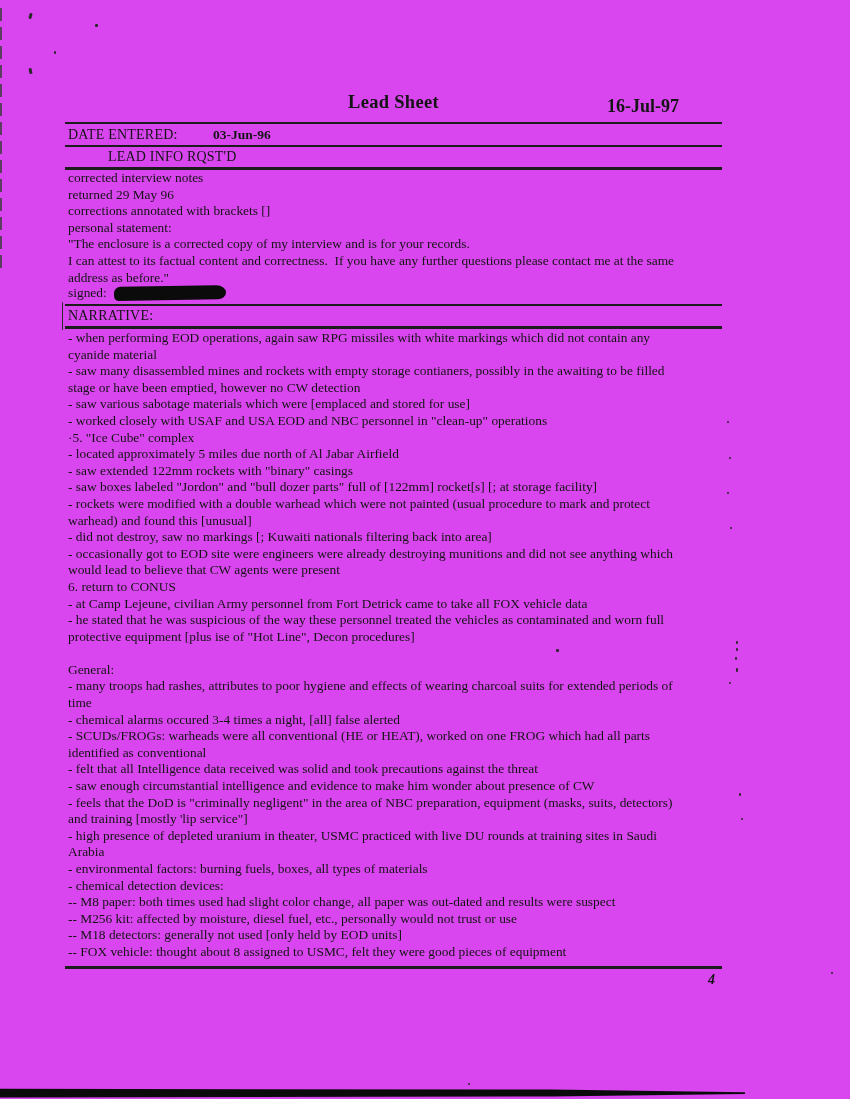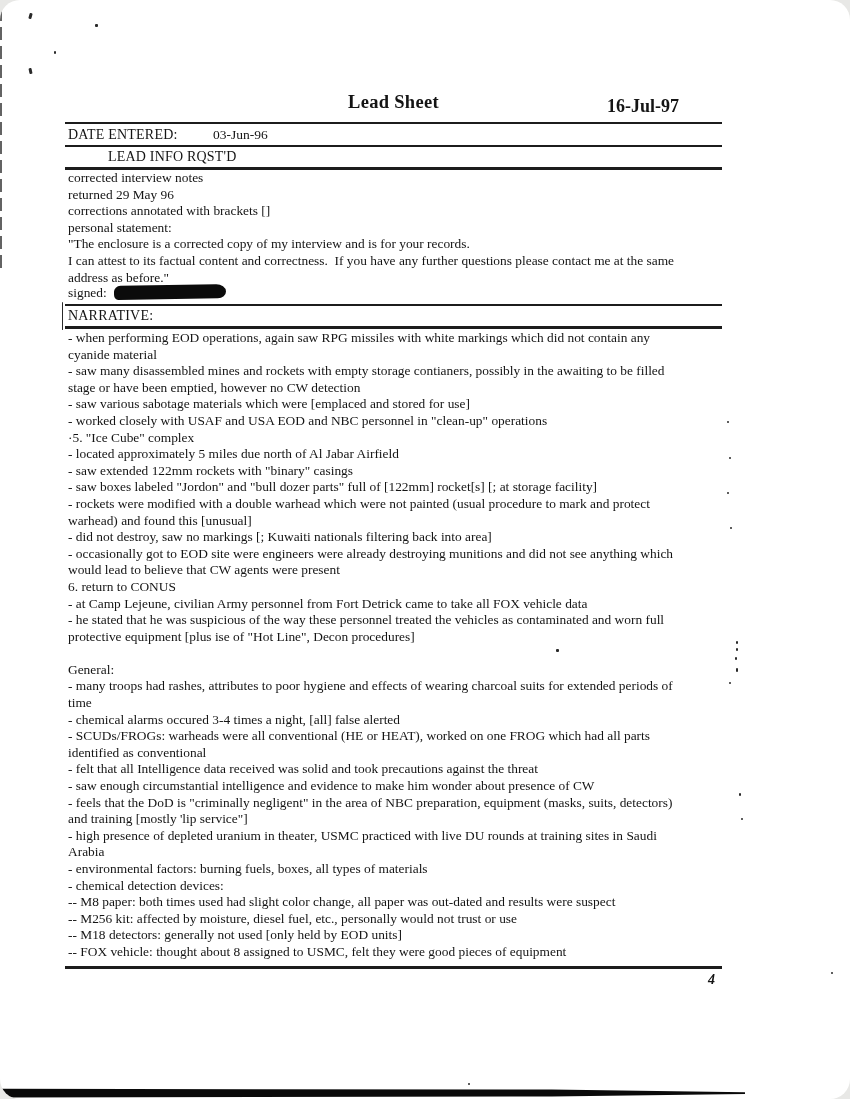--- a/index.html
+++ b/index.html
@@ -1,55 +1,54 @@
 <!DOCTYPE html>
 <html><head>
 <meta charset="utf-8">
 <style>
   html,body { margin:0; padding:0; background:#e8e8e6; }
   .page {
     position:relative;
     width:850px; height:1099px;
     margin:0 auto;
-    background:#ffffff;
+    background:#d946ef;
     font-family:"Liberation Serif", "DejaVu Serif", serif;
     color:#141414;
     overflow:hidden;
-    border-radius:20px;
   }
   .rule { position:absolute; left:65px; width:657px; background:#1c1c1c; }
   .rule.thin  { height:2px; }
   .rule.thick { height:3px; }
 
   .doc-title {
     position:absolute; top:92px; left:65px; width:657px;
     text-align:center; font-size:18.5px; font-weight:bold;
     letter-spacing:0.3px;
   }
   .doc-date {
     position:absolute; top:96px; left:607px;
     font-size:18px; font-weight:bold; 
   }
 
   .field-row { position:absolute; left:68px; font-size:14px; }
   .field-label { font-weight:normal; letter-spacing:0.2px; }
-  .field-value { position:absolute; left:145px; top:0; font-weight:normal; white-space:nowrap; font-size:13.5px; }
+  .field-value { position:absolute; left:145px; top:0; font-weight:bold; white-space:nowrap; font-size:13.5px; }
 
   .textblock {
     position:absolute; left:68px; width:655px;
     font-size:13.4px; line-height:16.6px;
     white-space:pre-wrap;
     font-family:Liberation Serif, serif;
   }
   .textblock .line { min-height:16.6px; }
 
   .signed-row {
     position:absolute; left:68px; top:285px;
     font-size:13.4px; line-height:16.6px;
-    display:flex; 
+    display:flex; align-items:center;
   }
   .redaction-bar {
     display:inline-block; margin-left:7px;
     width:112px; height:14px;
     background:#0b0b0b;
     border-radius:8px 12px 10px 5px / 7px 9px 8px 6px;
     transform:rotate(-1deg);
   }
 
   .page-number {

